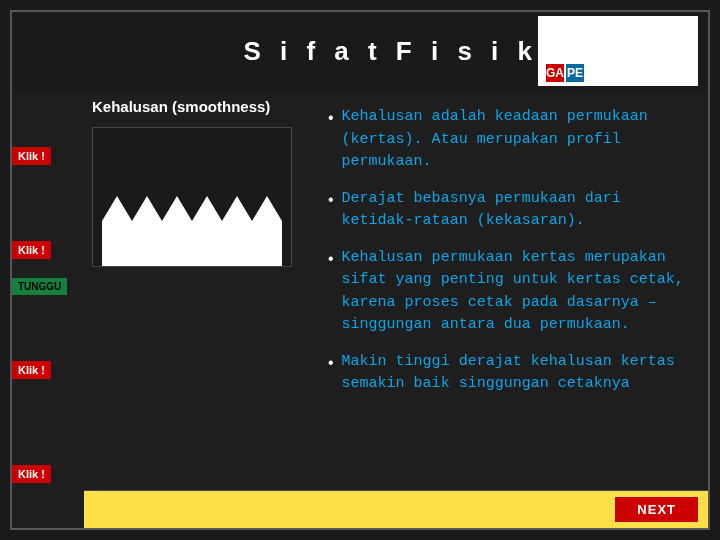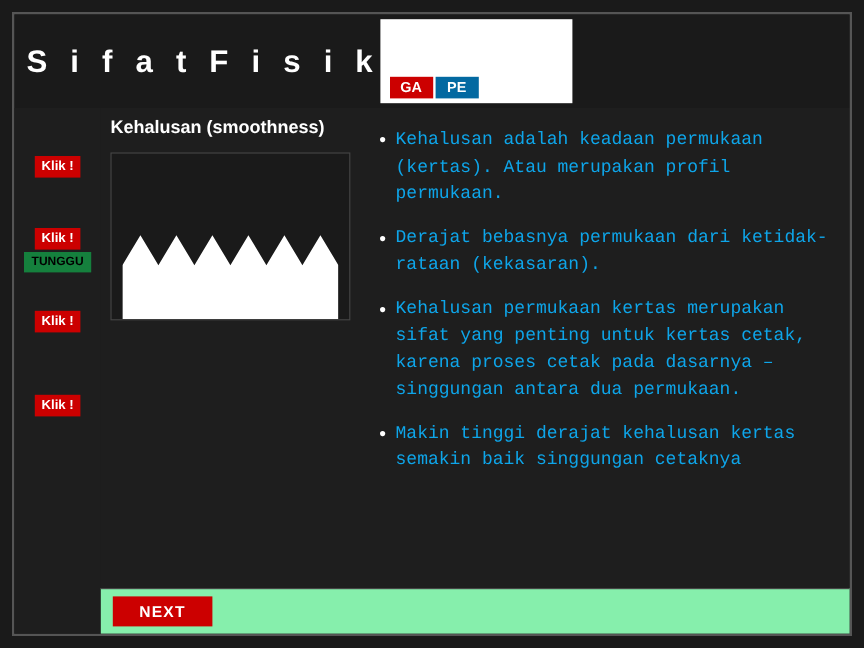--- a/index.html
+++ b/index.html
@@ -19,21 +19,21 @@
       border: 2px solid #555;
       display: flex;
       flex-direction: column;
     }
 
     
     .header {
       background: #1a1a1a;
       display: flex;
       align-items: center;
-      justify-content: flex-start;
+      justify-content: flex-end;
       padding: 4px 10px;
       min-height: 48px;
     }
 
     .header-title {
       color: #ffffff;
       font-size: 26px;
       font-weight: bold;
       letter-spacing: 6px;
       font-family: Arial, sans-serif;
@@ -53,21 +53,21 @@
       flex-direction: column;
       gap: 2px;
     }
 
     .logo-icon .row1 {
       display: flex;
       gap: 2px;
     }
 
     .logo-sq {
-      width: 36px;
+      width: 18px;
       height: 18px;
       display: flex;
       align-items: center;
       justify-content: center;
       font-weight: bold;
       font-size: 12px;
       color: #fff;
       margin-top: 44px;
     }
 
@@ -105,23 +105,23 @@
       background: #1e1e1e;
       gap: 0;
     }
 
     
     .sidebar {
       width: 72px;
       background: #1e1e1e;
       display: flex;
       flex-direction: column;
-      align-items: center;
+      align-items: flex-start;
       padding-top: 10px;
-      gap: 0;
+      gap: 17px;
     }
 
     .sidebar-btn {
       background: #cc0000;
       color: #ffffff;
       font-size: 11px;
       font-weight: bold;
       padding: 3px 6px;
       cursor: pointer;
       margin-bottom: 2px;
@@ -180,23 +180,23 @@
 
     .bullet-text {
       color: #0ea5e9;
       font-size: 15px;
       line-height: 1.5;
       font-family: Liberation Mono, monospace;
     }
 
     
     .bottom-bar {
-      background: #86efac;
-      display: flex;
-      justify-content: flex-start;
+      background: #fde047;
+      display: flex;
+      justify-content: flex-end;
       align-items: center;
       padding: 6px 10px;
       border-top: 1px solid #444;
     }
 
     .next-btn {
       background: #cc0000;
       color: #ffffff;
       font-size: 13px;
       font-weight: bold;
@@ -210,21 +210,21 @@
     
     .content-wrapper {
       display: flex;
       flex: 1;
       flex-direction: column;
     }
 
     .content-row {
       display: flex;
       flex: 1;
-      gap: 0;
+      gap: 12px;
     }
 
     .left-image-col {
       width: 220px;
       display: flex;
       flex-direction: column;
       padding: 0 8px 8px 8px;
     }
   </style>
 </head>

